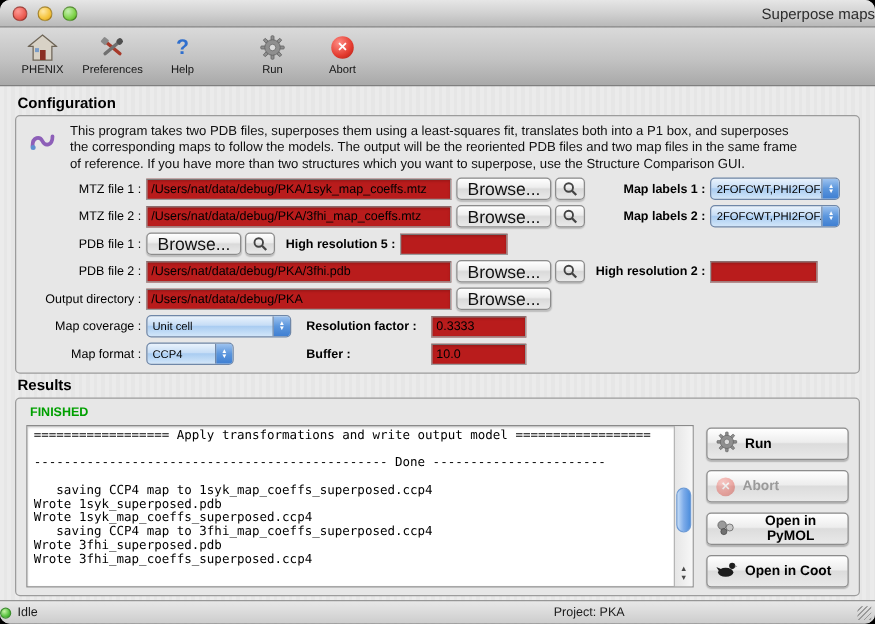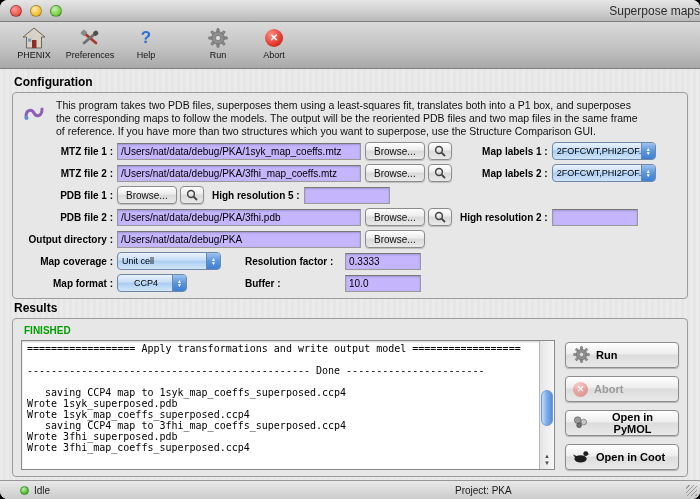--- a/index.html
+++ b/index.html
@@ -36,43 +36,43 @@
   
   .content { flex:1; padding:4px 12px 4px; display:flex; flex-direction:column; overflow:hidden; }
   .section-heading { font-size:12px; font-weight:bold; color:#000; margin:2px 0 3px 2px; }
   .panel { border:1px solid #9c9c9c; border-radius:4px; background:#e7e7e7; padding:6px 8px; }
 
   .desc-row { display:flex; gap:9px; margin-bottom:5px; }
   .desc-icon { flex:0 0 26px; display:flex; justify-content:center; padding-top:2px; }
   .desc { font-size:10.5px; line-height:1.22; color:#101010; max-width:588px; }
 
   .frow { display:flex; align-items:center; margin-top:4px; }
-  .flabel { width:92px; text-align:right; font-size:10px; font-weight:bold; margin-right:4px; white-space:nowrap; }
-  .ftext { height:17px; border:1px solid #9a9a9a; border-top-color:#787878; background:#c4b5fd;
+  .flabel { width:92px; text-align:right; font-size:10px; font-weight:normal; margin-right:4px; white-space:nowrap; }
+  .ftext { height:17px; border:1px solid #9a9a9a; border-top-color:#787878; background:#b91c1c;
            font-size:10px; font-family:"Liberation Sans",sans-serif; padding:0 3px; color:#000;
            box-shadow:inset 0 1px 2px rgba(0,0,0,.18); }
   .ftext.main { width:244px; margin-right:4px; }
   .ftext.small { width:86px; }
   .ftext.oinput { width:76px; }
   .mac-btn { height:18px; border:1px solid #8c8c8c; border-radius:4px; color:#111;
              background:linear-gradient(#ffffff,#ececec 45%,#d9d9d9 50%,#e9e9e9);
-             font-size:10px; font-family:"Liberation Sans",sans-serif; padding:0 8px;
+             font-size:14px; font-family:"Liberation Sans",sans-serif; padding:0 8px;
              box-shadow:0 1px 1px rgba(0,0,0,.18); cursor:default; }
   .mac-btn.mag { padding:0; width:24px; margin-left:3px; display:inline-flex; align-items:center; justify-content:center; }
   .rlabel { width:90px; text-align:right; font-size:10px; font-weight:bold; margin:0 4px 0 6px; white-space:nowrap; }
   .popup { width:104px; height:18px; border:1px solid #6f87a8; border-radius:4px; overflow:hidden;
            display:flex; align-items:center; cursor:default;
            background:linear-gradient(#eaf3fc,#c6ddf6 45%,#a9ccf1 50%,#d2e6f9); }
   .popup-text { flex:1; font-size:9px; padding:0 4px; white-space:nowrap; overflow:hidden; color:#000; }
   .popup-arrows { width:14px; height:100%; border-left:1px solid #6f87a8;
                   background:linear-gradient(#9ec3ef,#5b96dd 50%,#3f7fd2);
                   display:flex; flex-direction:column; align-items:center; justify-content:center;
                   color:#fff; font-size:5px; line-height:4.5px; }
   .ctrl-col { width:128px; display:flex; }
-  .popup.w116 { width:104px; } .popup.w70 { width:70px;padding-left:12px; }
+  .popup.w116 { width:116px; } .popup.w70 { width:70px; }
   .olabel { width:100px; font-size:10px; font-weight:bold; white-space:nowrap; }
 
   
   .results-panel { flex:1; display:flex; flex-direction:column; margin-bottom:2px; }
   .finished { color:#00a000; font-weight:bold; font-size:10px; margin:0 0 4px 3px; }
   .results-body { display:flex; flex:1; gap:10px; min-height:0; }
   .console-wrap { flex:1; position:relative; border:1px solid #8a8a8a; background:#fff;
                   box-shadow:inset 0 1px 2px rgba(0,0,0,.2); }
   .console { position:absolute; top:2px; left:5px; right:17px; bottom:2px;
              font-family:"DejaVu Sans Mono", monospace; font-size:10px; line-height:11px;
@@ -88,24 +88,24 @@
   .action-btn { height:26px; display:flex; align-items:center; gap:6px; padding:0 7px;
                 border:1px solid #8c8c8c; border-radius:4px; color:#000;
                 background:linear-gradient(#ffffff,#ededed 45%,#dcdcdc 50%,#e9e9e9);
                 font-size:11px; font-weight:bold; font-family:"Liberation Sans",sans-serif;
                 box-shadow:0 1px 1px rgba(0,0,0,.22); cursor:default; }
   .action-btn.disabled { color:#9a9a9a; }
   .action-btn.disabled .abort-circle { opacity:.4; }
 
   
   .statusbar { flex:0 0 19px; background:linear-gradient(#e8e8e8,#cccccc); border-top:1px solid #969696;
-               display:flex; align-items:center; padding:0 20px; font-size:10px; color:#1a1a1a; position:relative; }
+               display:flex; align-items:center; padding:0 0; font-size:10px; color:#1a1a1a; position:relative; }
   .status-dot { width:9px; height:9px; border-radius:50%; margin-right:5px; border:1px solid #3d8f2f;
                 background:radial-gradient(circle at 35% 30%, #c4f2a6, #57c23f 60%, #2f9420); }
-  .project { position:absolute; left:455px; }
+  .project { position:absolute; left:443px; }
   .grip { position:absolute; right:3px; bottom:3px; width:11px; height:11px;
           background:repeating-linear-gradient(135deg, transparent 0 2px, #9a9a9a 2px 3px); }
 </style>
 </head>
 <body>
 
 <div class="window">
 
   <div class="titlebar">
     <div class="traffic">

